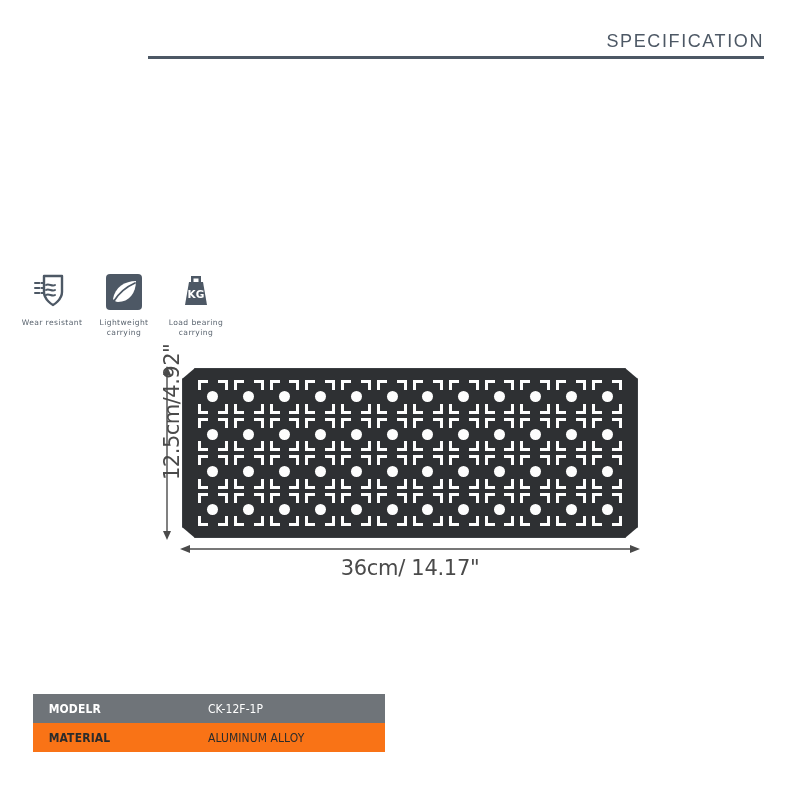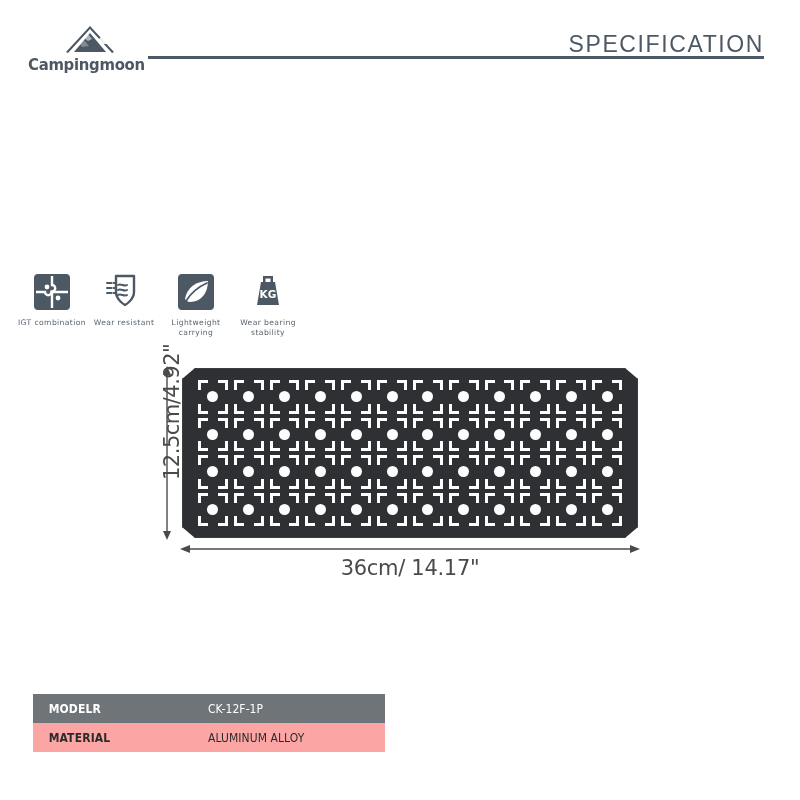--- a/index.html
+++ b/index.html
@@ -34,21 +34,21 @@
     transform: scaleX(0.96);
     transform-origin: left center;
   }
   #header-rule {
     position: absolute; left: 148px; top: 56px;
     width: 616px; height: 2.5px;
     background: #4d5865;
   }
   #header-spec-label {
     position: absolute; right: 36px; top: 31px;
-    font-size: 23px;
+    font-size: 18px;
     letter-spacing: 1.6px;
     color: #4d5865;
     font-family: "Liberation Sans", sans-serif;
   }
 
   
   #title-block {
     position: absolute; left: 30px; top: 82px;
     width: 740px;
   }
@@ -177,21 +177,21 @@
   }
   .spec-half { display: flex; flex-direction: column; }
   .spec-half.left  { width: 352px; margin-right: 2px; }
   .spec-half.right { width: 345px; }
   .spec-row {
     display: flex;
     align-items: center;
     height: 29px;
   }
   .spec-row.dark  { background: #6f7479; }
-  .spec-row.light { background: #fca5a5; }
+  .spec-row.light { background: #f97316; }
   .spec-key {
     font-family: "DejaVu Sans Condensed", "Liberation Sans Narrow", "Liberation Sans", sans-serif;
     font-weight: bold;
     font-size: 13px;
     letter-spacing: 0.2px;
     padding-left: 17px;
     width: 175px;
     transform: scaleX(0.92);
     transform-origin: left center;
   }
@@ -203,52 +203,28 @@
     transform-origin: left center;
   }
   .spec-row.dark  .spec-key, .spec-row.dark  .spec-val { color: #ffffff; }
   .spec-row.light .spec-key, .spec-row.light .spec-val { color: #2b2b2b; }
 </style>
 </head>
 <body>
 
 <div id="page">
 
-  <div id="header-logo">
-    <svg id="logo-mark" viewBox="0 0 108 32">
-      <path d="M54 2 L78 28 L76 29 L54 5 L32 29 L30 28 Z" fill="#4d5865"></path>
-      <path d="M54 9 L70 28 L38 28 Z" fill="#4d5865"></path>
-      <path d="M62 16 L66 12 L72 20 L66 20 Z" fill="#ffffff" opacity="0.9"></path>
-      <path d="M48 14 L52 10 L56 15 L52 17 Z" fill="#ffffff" opacity="0.55"></path>
-      <path d="M44 20 L48 16 L53 22 L46 23 Z" fill="#ffffff" opacity="0.3"></path>
-    </svg>
-    <span id="logo-wordmark">Campingmoon</span>
-  </div>
 
   <div id="header-rule"></div>
 
   <div id="header-spec-label">SPECIFICATION</div>
 
 
   <div id="features">
 
-    <div class="feature">
-      <div class="feature-icon">
-        <svg width="38" height="38" viewBox="0 0 38 38">
-          <rect x="1" y="1" width="36" height="36" rx="4" fill="#4d5865"></rect>
-          <g fill="none" stroke="#ffffff" stroke-width="2.4">
-            <path d="M19 3 L19 12 a3.2 3.2 0 0 1 0 6.4 L19 35"></path>
-            <path d="M3 19 L12 19 a3.2 3.2 0 0 0 6.4 0 L35 19"></path>
-          </g>
-          <circle cx="14" cy="14" r="2.4" fill="#ffffff"></circle>
-          <circle cx="25" cy="25" r="2.4" fill="#ffffff"></circle>
-        </svg>
-      </div>
-      <div class="feature-label">IGT combination</div>
-    </div>
 
     <div class="feature">
       <div class="feature-icon">
         <svg width="40" height="38" viewBox="0 0 40 38">
           <path d="M16 3 L34 3 L34 19 C34 27 25 32 25 32 C25 32 16 27 16 19 Z" fill="none" stroke="#4d5865" stroke-width="2.4" stroke-linejoin="round" transform="translate(-4,0)"></path>
           <g stroke="#4d5865" stroke-width="2" fill="none" stroke-linecap="round">
             <path d="M14 12 C17 10 20 14 23 12"></path>
             <path d="M14 17 C17 15 20 19 23 17"></path>
             <path d="M14 22 C17 20 20 24 23 22"></path>
             <path d="M3 10 L7.5 10"></path>
@@ -275,21 +251,21 @@
     </div>
 
     <div class="feature">
       <div class="feature-icon">
         <svg width="38" height="38" viewBox="0 0 38 38">
           <path d="M14 3 L24 3 L24 9 L21.5 9 L21.5 5.5 L16.5 5.5 L16.5 9 L14 9 Z" fill="#4d5865"></path>
           <path d="M12 9 L26 9 L30 32 L8 32 Z" fill="#4d5865"></path>
           <text x="19" y="25" font-family="DejaVu Sans, sans-serif" font-size="10.5" font-weight="bold" fill="#ffffff" text-anchor="middle">KG</text>
         </svg>
       </div>
-      <div class="feature-label">Wear bearing stability</div>
+      <div class="feature-label">Load bearing carrying</div>
     </div>
 
   </div>
 
   <div id="product-area">
 
     <div id="plate">
       <div id="plate-grid" style="grid-template-columns: repeat(12, 1fr); grid-template-rows: repeat(4, 1fr);">
           <div class="plate-cell">
             <span class="br tl"></span>

